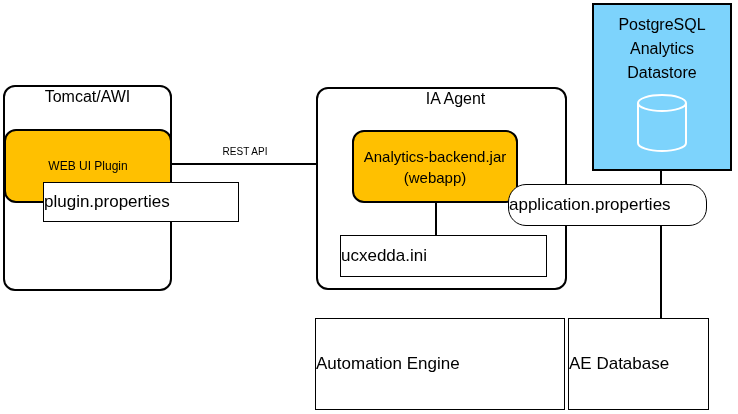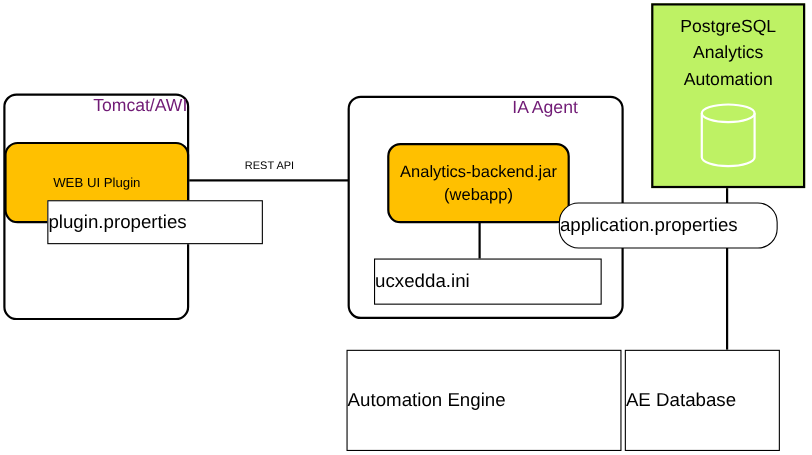--- a/index.html
+++ b/index.html
@@ -19,23 +19,22 @@
   .abs { position: absolute; box-sizing: border-box; }
 
   .container-box {
     border: 2px solid #000000;
     border-radius: 12px;
     background: #ffffff;
   }
   .container-title {
     text-align: center;
     font-size: 16px;
-    color: #701a75;
+    color: #000000;
     white-space: nowrap;
-    margin-left: 40px;
   }
   .orange-node {
     background: #FFC000;
     border: 2px solid #000000;
     border-radius: 12px;
     display: flex;
     align-items: center;
     justify-content: center;
     text-align: center;
     color: #000000;
@@ -45,21 +44,21 @@
     border: 1.5px solid #000000;
     display: flex;
     align-items: center;
     justify-content: flex-start;
     text-align: center;
     font-size: 17px;
     color: #000000;
     white-space: nowrap;
   }
   .square-orange {
-    background: #bef264;
+    background: #7dd3fc;
     border: 2px solid #000000;
     text-align: center;
   }
   .pg-text-line {
     display: block;
     font-size: 16px;
     line-height: 24px;
     color: #000000;
   }
   .connector-h { background: #000000; height: 2px; }
@@ -102,21 +101,21 @@
   <div class="abs connector-v" style="left:435px; top:202px; height:34px;"></div>
 
   <div class="abs white-label-box" style="left:340px; top:235px; width:207px; height:42px;">
     <span>ucxedda.ini</span>
   </div>
 
   <div class="abs square-orange" style="left:592px; top:3px; width:140px; height:168px;">
     <div style="padding-top:8px;">
       <span class="pg-text-line">PostgreSQL</span>
       <span class="pg-text-line">Analytics</span>
-      <span class="pg-text-line">Automation</span>
+      <span class="pg-text-line">Datastore</span>
     </div>
     <svg width="52" height="60" viewBox="0 0 52 60" style="position:absolute; left:42px; top:88px;">
       <path d="M2 10 V50 A24 8 0 0 0 50 50 V10" fill="none" stroke="#ffffff" stroke-width="2"></path>
       <ellipse cx="26" cy="10" rx="24" ry="8" fill="none" stroke="#ffffff" stroke-width="2"></ellipse>
     </svg>
   </div>
 
   <div class="abs white-label-box" style="left:508px; top:184px; width:199px; height:42px;border-radius:18px;">
     <span>application.properties</span>
   </div>

